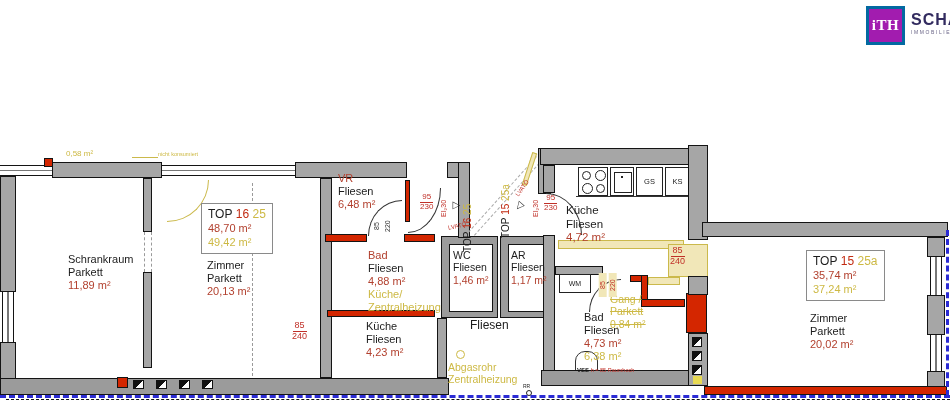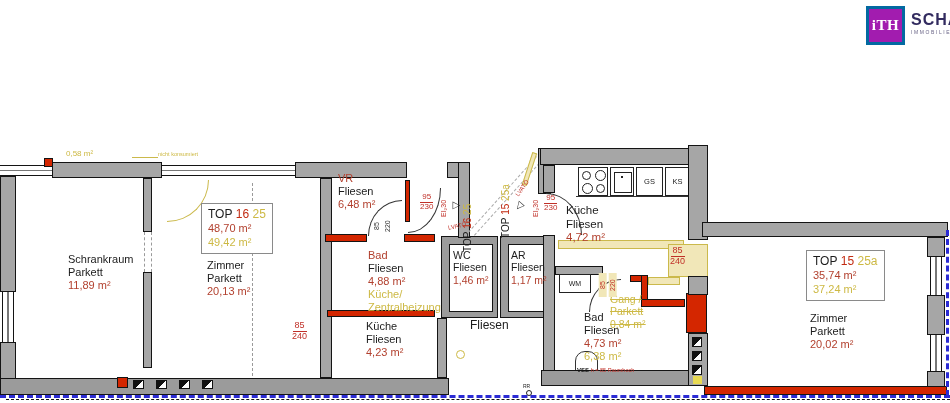--- a/index.html
+++ b/index.html
@@ -221,20 +221,24 @@
 
   <div class="abs lbl" style="left:511px;top:249px;font-size:10.5px;">
     <div>AR</div>
     <div>Fliesen</div>
     <div class="red">1,17 m²</div>
   </div>
 
   <div class="abs lbl" style="left:470px;top:318px;font-size:12px;">Fliesen</div>
 
   <div class="abs" style="left:456px;top:350px;width:9px;height:9px;border:1.5px solid #cdb944;border-radius:50%;box-sizing:border-box;"></div>
+  <div class="abs lbl yel" style="left:448px;top:361px;font-size:10.5px;">
+    <div>Abgasrohr</div>
+    <div>Zentralheizung</div>
+  </div>
   <div class="abs" style="left:523px;top:383px;font-size:5px;color:#222;">RR</div>
   <div class="abs" style="left:526px;top:390px;width:4px;height:4px;border:1px solid #222;border-radius:50%;"></div>
 
   <div class="abs lbl" style="left:566px;top:204px;font-size:11.5px;">
     <div>Küche</div>
     <div>Fliesen</div>
     <div class="red">4,72 m²</div>
   </div>
 
   <div class="abs lbl yel" style="left:610px;top:293px;font-size:10.5px;text-decoration:line-through;">

